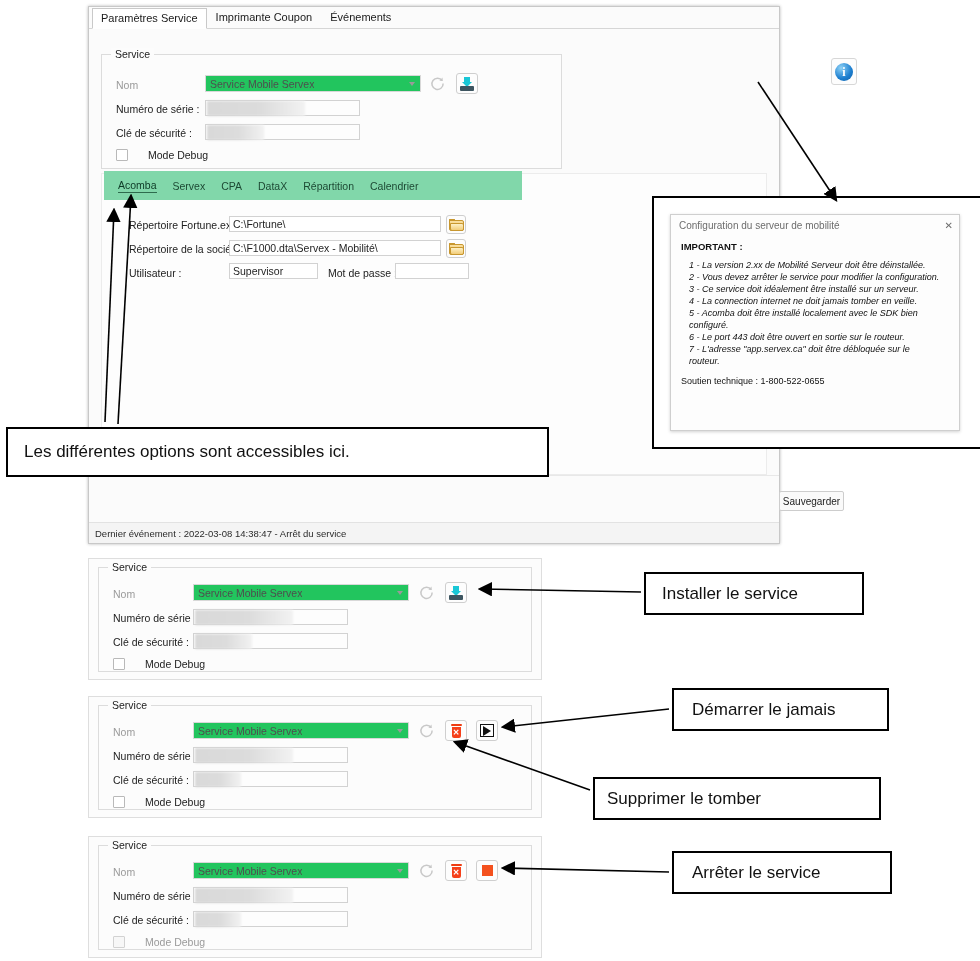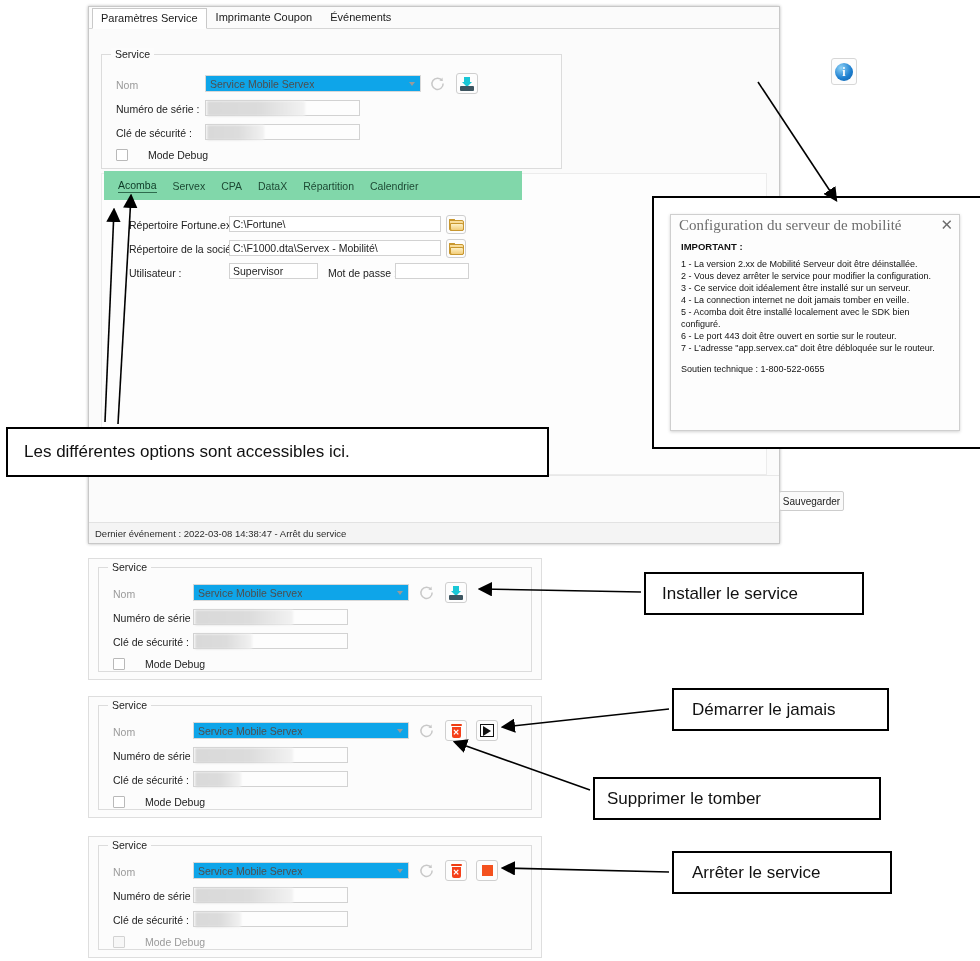--- a/index.html
+++ b/index.html
@@ -23,21 +23,21 @@
   .tab{font-size:11px;color:#1a1a1a;padding:2px 8px 3px 8px;border:1px solid transparent;white-space:nowrap;line-height:14px;}
   .tab.active{background:#ffffff;border-color:#c9c9c9;border-bottom-color:#ffffff;margin-bottom:-1px;}
 
   
   .groupbox{position:absolute;border:1px solid #dcdcdc;background:#fcfcfc;}
   .group-legend{position:absolute;top:-7px;left:9px;background:#fcfcfc;padding:0 4px;font-size:10.5px;color:#222;}
   .fld-label{position:absolute;font-size:10.5px;color:#222;white-space:nowrap;}
   .fld-label.dim{color:#9a9a9a;}
   .tbox{position:absolute;background:#fff;border:1px solid #d2d2d2;height:16px;font-size:10.5px;color:#1f1f1f;padding:0 3px;display:flex;align-items:center;box-sizing:border-box;}
   .tbox.ro{background:#fdfdfd;}
-  .combo{position:absolute;background:#0ea5e9;border:1px solid #d8d8d8;height:17px;font-size:10.5px;color:#4e4e4e;padding:0 16px 0 4px;display:flex;align-items:center;box-sizing:border-box;}
+  .combo{position:absolute;background:#22c55e;border:1px solid #d8d8d8;height:17px;font-size:10.5px;color:#4e4e4e;padding:0 16px 0 4px;display:flex;align-items:center;box-sizing:border-box;}
   .combo .cv{overflow:hidden;white-space:nowrap;}
   .combo::after{content:"";position:absolute;right:5px;top:6px;border-left:3.5px solid transparent;border-right:3.5px solid transparent;border-top:4px solid #9a9a9a;}
   .blurbox{position:absolute;height:15px;border-radius:1px;background:linear-gradient(90deg,#d9d9d9,#dcdcdc 55%,#e8e8e8 80%,#f2f2f2);filter:blur(1.1px);}
   .chk{position:absolute;display:flex;align-items:center;gap:20px;font-size:10.5px;color:#222;}
   .chk i{width:10px;height:10px;border:1px solid #b9b9b9;background:#fff;display:block;border-radius:1px;}
   .chk.dim{color:#9a9a9a;}
   .chk.dim i{border-color:#d2d2d2;background:#f7f7f7;}
 
   
   .ibtn{position:absolute;width:20px;height:19px;border:1px solid #cfcfcf;border-radius:3px;background:#fdfdfd;display:flex;align-items:center;justify-content:center;box-sizing:border-box;}
@@ -84,25 +84,25 @@
   #save-button{left:690px;top:484px;width:63px;height:18px;border:1px solid #cdcdcd;border-radius:2px;background:#fafafa;display:flex;align-items:center;justify-content:center;font-size:10px;color:#222;}
   #statusbar{position:absolute;left:0;bottom:0;width:100%;height:20px;background:#f4f4f4;border-top:1px solid #e2e2e2;display:flex;align-items:center;}
   #statusbar span{font-size:9.5px;color:#2b2b2b;margin-left:6px;}
   #content-sep{position:absolute;left:0;right:0;top:468px;height:1px;background:#e8e8e8;}
   #inner-panel{position:absolute;left:12px;top:166px;right:12px;height:300px;background:#fdfdfd;border:1px solid #ececec;}
 
   
   #info-dialog-wrap{left:652px;top:196px;width:328px;height:249px;background:#ffffff;border:2px solid #000;}
   #info-dialog{position:absolute;left:16px;top:16px;width:288px;height:215px;background:#fdfdfd;border:1px solid #cfcfcf;box-shadow:0 1px 3px rgba(0,0,0,.18);}
   #dlg-title{height:20px;display:flex;align-items:center;justify-content:space-between;padding:0 6px 0 8px;}
-  #dlg-title span{font-size:15px;color:#6d6d6d;font-family:Liberation Serif, serif;}
+  #dlg-title span{font-size:10px;color:#6d6d6d;}
   #dlg-close{font-size:10px;color:#8a8a8a;}
   #dlg-body{padding:6px 10px 0 10px;}
   #dlg-body .imp{font-size:9.5px;color:#111;font-weight:bold;margin-bottom:7px;}
-  #dlg-body ol{margin:0;padding:0;list-style:none;}
+  #dlg-body ol{margin:8px;padding:0;list-style:none;font-style:italic;}
   #dlg-body li{font-size:9px;color:#111;line-height:11.6px;margin-bottom:0.5px;}
   #dlg-support{font-size:9px;color:#111;margin-top:9px;}
   #dlg-footer{position:absolute;left:0;right:0;bottom:0;height:34px;background:#f1f1f1;border-top:1px solid #dedede;display:flex;align-items:center;justify-content:flex-end;padding-right:10px;box-sizing:border-box;}
   #dlg-ok{width:52px;height:18px;border:1px solid #2f86d0;border-radius:2px;background:#fafafa;display:flex;align-items:center;justify-content:center;font-size:10px;color:#111;}
 
   
   .callout{position:absolute;background:#fff;border:2px solid #000;display:flex;align-items:center;box-sizing:border-box;}
   .callout span{font-size:17px;color:#111;white-space:nowrap;}
   #callout-options{left:6px;top:427px;width:543px;height:50px;padding-left:16px;}
   #callout-install{left:644px;top:572px;width:220px;height:43px;padding-left:16px;}

